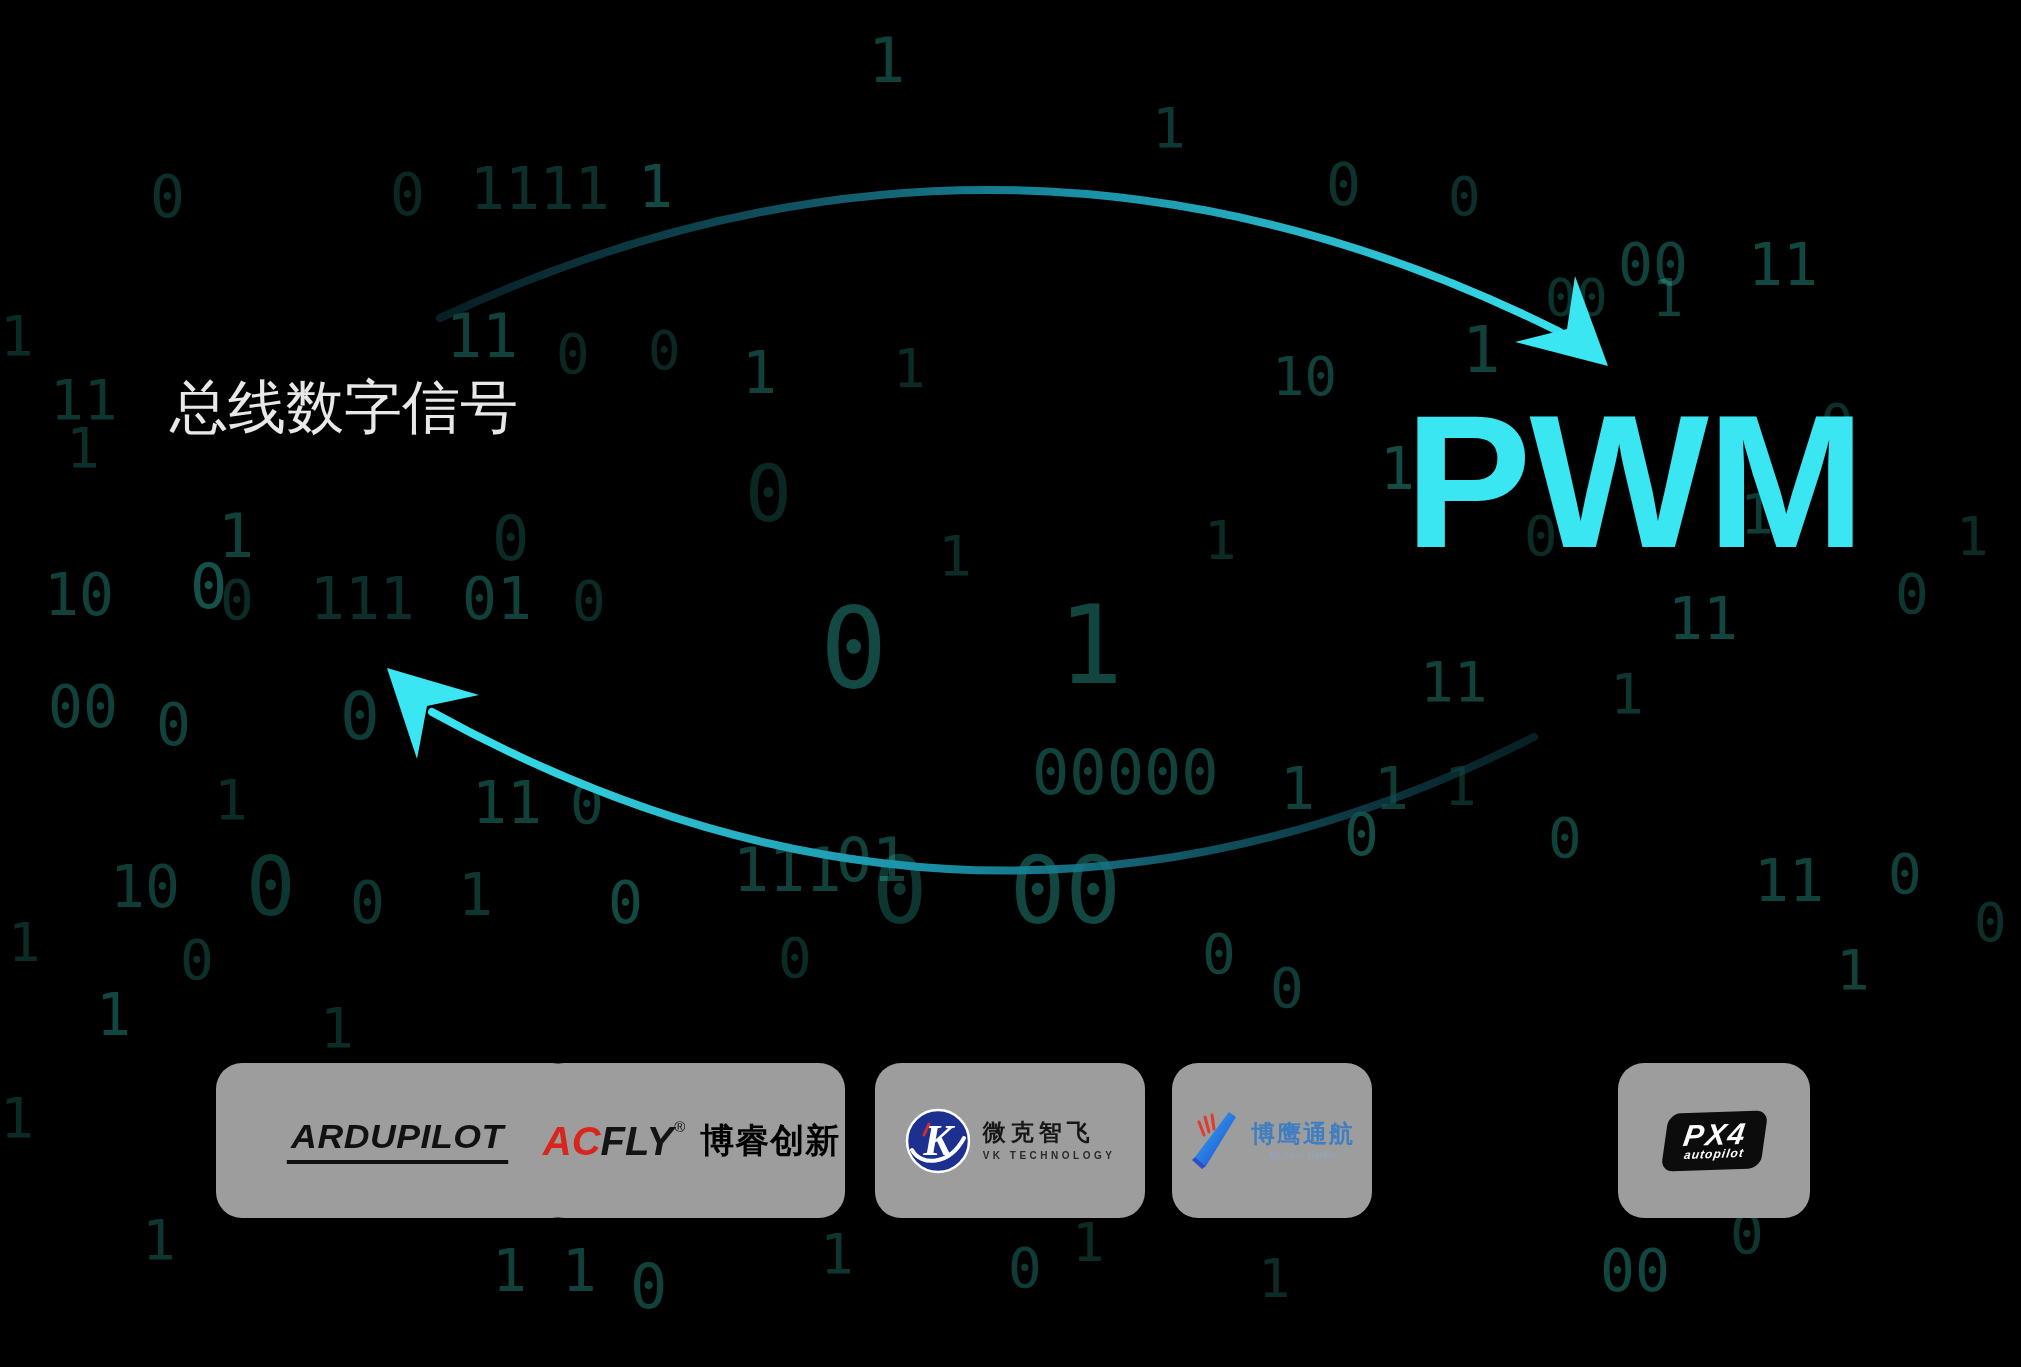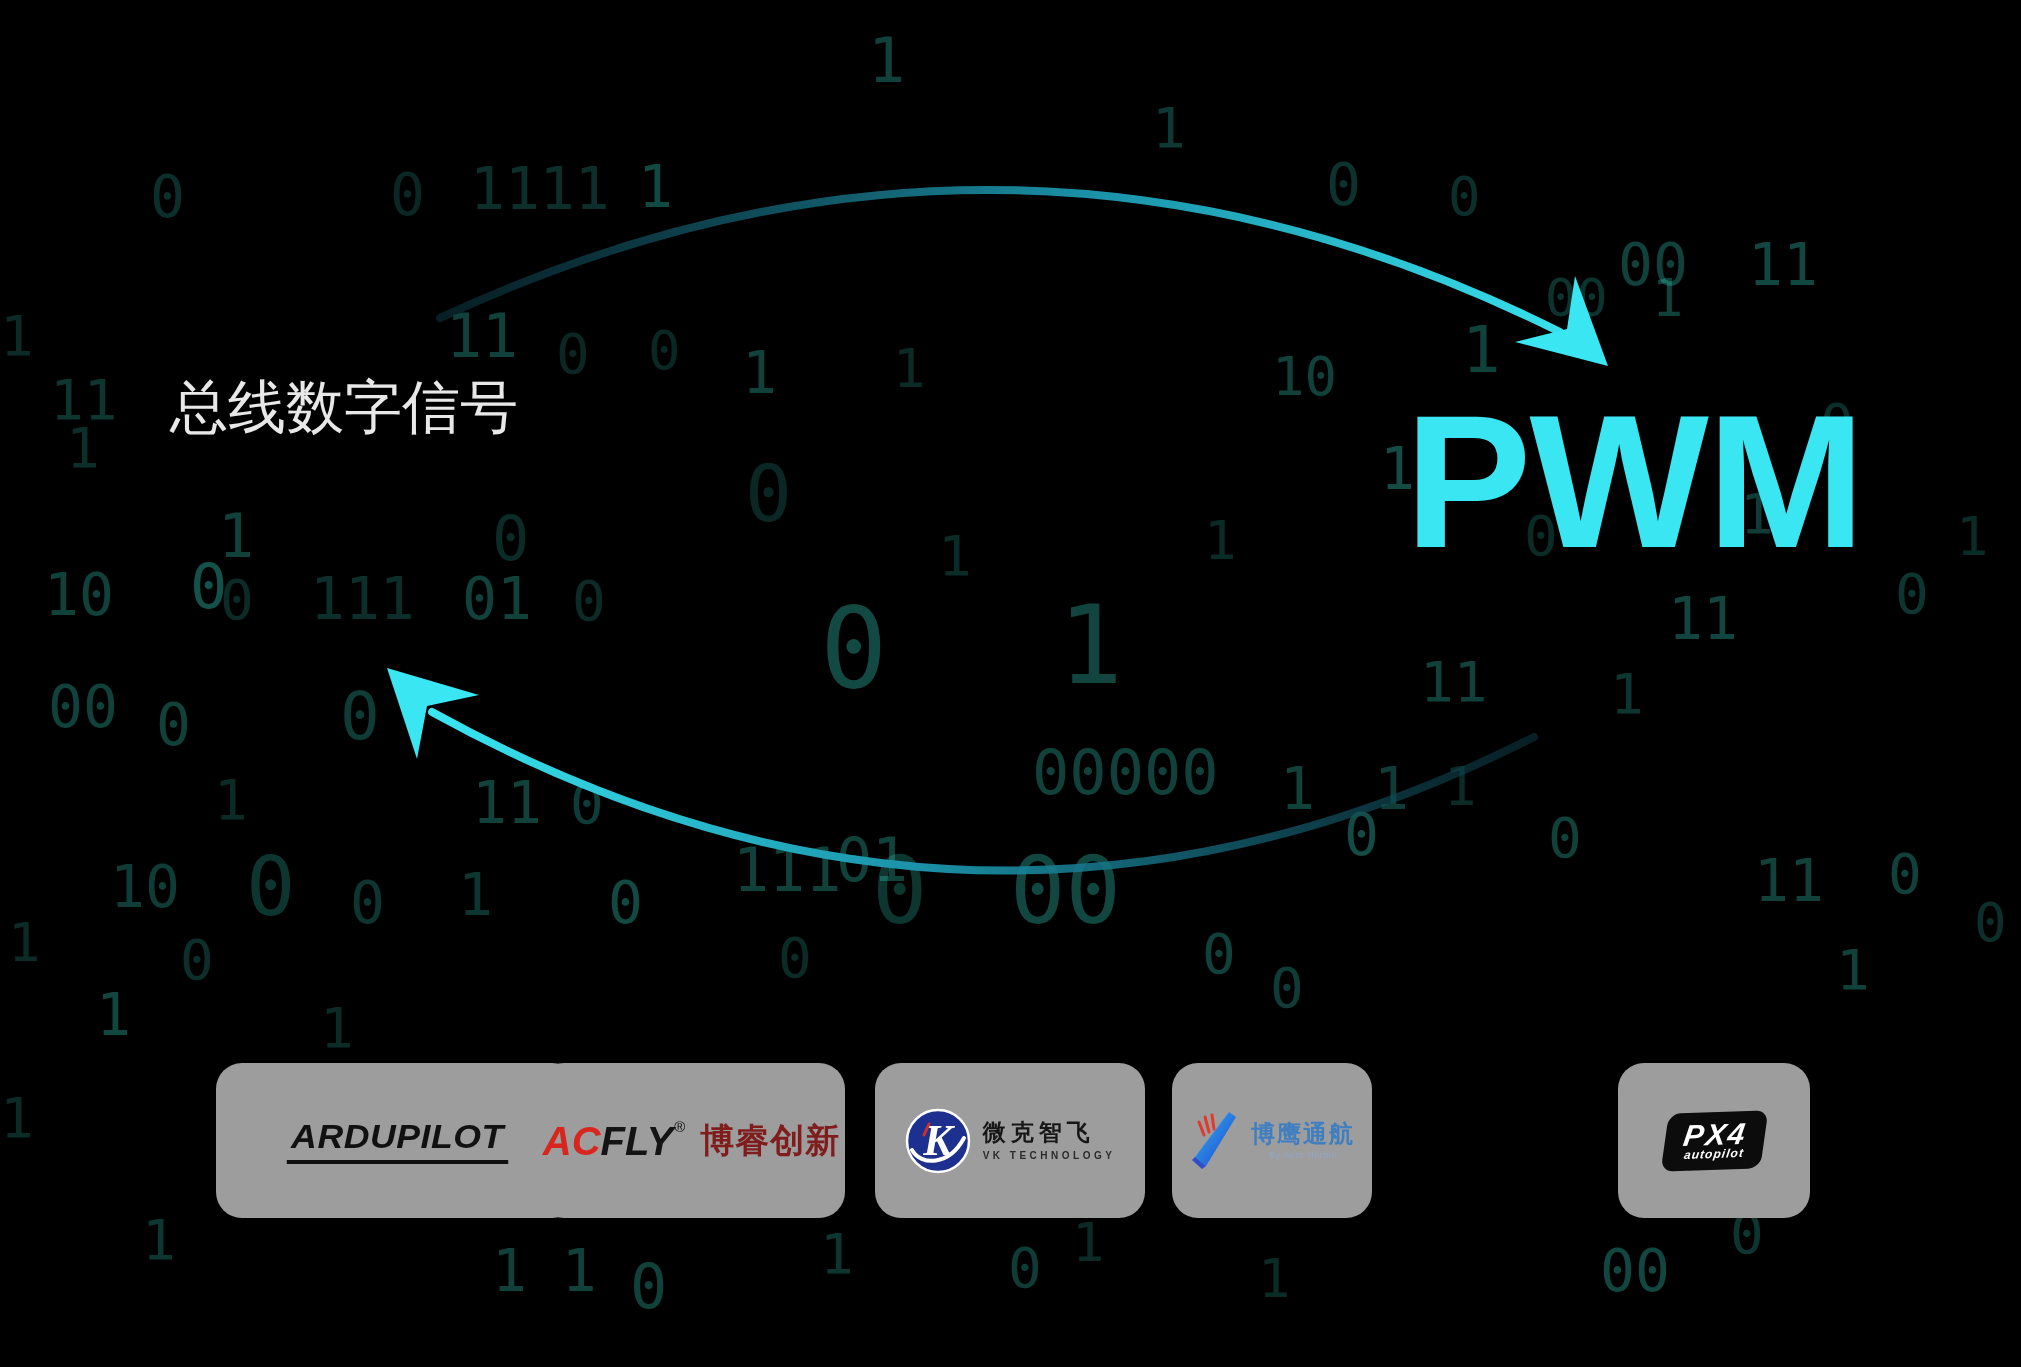--- a/index.html
+++ b/index.html
@@ -34,21 +34,21 @@
     font-style:italic;font-weight:900;font-size:33px;color:#111;
     border-bottom:4px solid #111;padding:0 4px 4px 4px;letter-spacing:0.5px;
     transform:scaleX(1.08);
   }
   
   .acfly-row{display:flex;align-items:center;}
   .acfly-ac,.acfly-fly{font-style:italic;font-weight:900;font-size:40px;line-height:1;}
   .acfly-ac{color:#d8251d;}
   .acfly-fly{color:#141414;}
   .acfly-reg{font-size:15px;color:#141414;position:relative;top:-14px;margin-left:1px;}
-  .acfly-cn{font-weight:900;font-size:34px;color:#7f1d1d;margin-left:15px;letter-spacing:1px;}
+  .acfly-cn{font-weight:900;font-size:34px;color:#000000;margin-left:15px;letter-spacing:1px;}
   
   .vk-badge{width:66px;height:66px;margin-right:12px;flex:0 0 auto;}
   .vk-text{display:flex;flex-direction:column;align-items:flex-start;}
   .vk-cn{font-weight:900;font-size:23px;color:#161616;letter-spacing:5px;line-height:1;}
   .vk-en{font-weight:700;font-size:10px;color:#2a2a2a;letter-spacing:3.5px;margin-top:7px;line-height:1;}
   
   .by-mark{margin-right:8px;flex:0 0 auto;}
   .by-text{display:flex;flex-direction:column;align-items:center;}
   .by-cn{font-weight:900;font-size:24px;color:#3f7ec0;letter-spacing:2px;line-height:1;}
   .by-en{font-weight:400;font-size:9px;color:#8fa8c8;margin-top:5px;line-height:1;letter-spacing:0.5px;}

